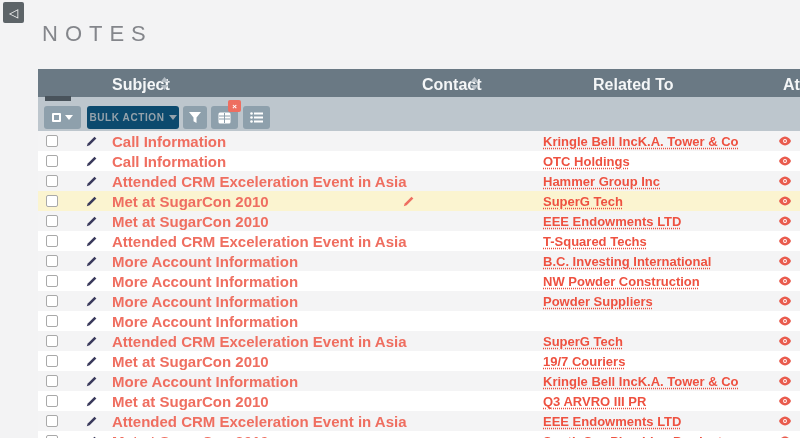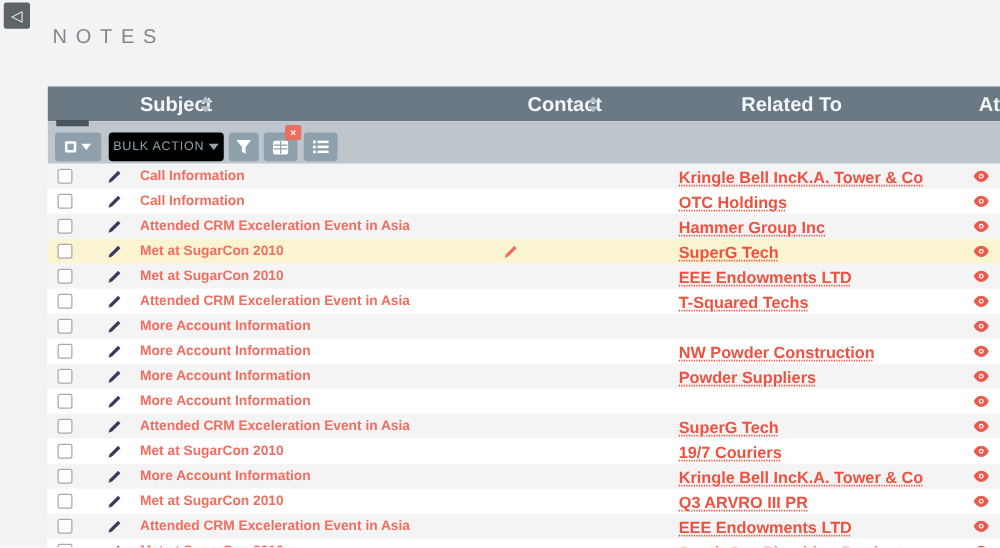--- a/index.html
+++ b/index.html
@@ -11,21 +11,21 @@
   }
   
   .back-btn {
     position:absolute; left:3px; top:2px; width:21px; height:21px;
     background:#5d6468; border-radius:2px; color:#fff;
     display:flex; align-items:center; justify-content:center;
     font-size:12px; cursor:pointer;
   }
   .page-title {
     position:absolute; left:42px; top:21px;
-    font-size:16px; letter-spacing:7px; color:#84868b; font-weight:400;text-align:center;
+    font-size:22px; letter-spacing:7px; color:#84868b; font-weight:400;text-align:center;
   }
   
   .list-card {
     position:absolute; left:38px; top:69px; width:762px; height:369px;
     overflow:hidden; background:#fff;
   }
   .thead {
     position:relative; height:28px; background:#6a7984;
     color:#f4f6f7; font-size:16px; font-weight:bold;
   }
@@ -49,22 +49,22 @@
   .tbtn {
     position:absolute; top:9px; height:23px; border-radius:3px;
     background:#8ea0ac; display:flex; align-items:center; justify-content:center;
     cursor:pointer;
   }
   .btn-check { left:6px; width:37px; gap:4px; }
   .cb-glyph { width:9px; height:9px; border:2px solid #fff; border-radius:1px; }
   .caret { width:0; height:0; border-left:4px solid transparent;
            border-right:4px solid transparent; border-top:5px solid #fff; }
   .btn-bulk {
-    left:49px; width:92px; background:#000000; color:#95a2ab;
-    font-size:10px; font-weight:normal; letter-spacing:.6px; gap:4px;
+    left:49px; width:92px; background:#0c4a6e; color:#95a2ab;
+    font-size:10px; font-weight:bold; letter-spacing:.6px; gap:4px;
   }
   .btn-bulk .caret { border-top-color:#95a2ab; }
   .btn-filter { left:145px; width:24px; }
   .btn-table  { left:173px; width:27px; }
   .btn-list   { left:205px; width:27px; }
   .badge {
     position:absolute; left:190px; top:3px; width:13px; height:12px;
     background:#ee6e60; border-radius:2px; color:#fff; font-size:8px;
     font-weight:bold; display:flex; align-items:center; justify-content:center;
     cursor:pointer; z-index:2;
@@ -74,21 +74,21 @@
   .row { position:relative; height:20px; background:#fff; }
   .row.stripe { background:#f4f4f5; }
   .row.hl { background:#fbf4d0; }
   .row .cell { position:absolute; top:0; height:20px; display:flex; align-items:center; }
   .cb {
     position:absolute; left:8px; top:4px; width:12px; height:12px;
     background:#fff; border:1px solid #a9a9a9; border-radius:2px; cursor:pointer;
   }
   .pencil { left:48px; cursor:pointer; }
   .subj {
-    left:74px; color:#ef6e60; font-size:11px; font-weight:bold; white-space:nowrap;
+    left:74px; color:#ef6e60; font-size:15px; font-weight:bold; white-space:nowrap;
     cursor:pointer;
   }
   .cpencil { left:365px; cursor:pointer; }
   .rel {
     left:505px; color:#ee5140; font-size:13px; font-weight:bold; white-space:nowrap;
     text-decoration:underline dotted; text-underline-offset:2px; cursor:pointer;
   }
   .eye { left:741px; cursor:pointer; }
   svg { display:block; }
 </style>
@@ -275,20 +275,21 @@
         </span>
       </div>
       <div class="row stripe">
         <span class="cb"></span>
         <span class="cell pencil">
           <svg width="11" height="11" viewBox="0 0 14 14">
             <path d="M10.8 0.8l2.4 2.4L4.6 11.8 1 13l1.2-3.6z" fill="#3a3a5c"></path>
           </svg>
         </span>
         <span class="cell subj">More Account Information</span>
+        <a class="cell rel">B.C. Investing International</a>
         <span class="cell eye">
           <svg width="12" height="10" viewBox="0 0 16 12">
             <path d="M8 0C4.2 0 1.2 3 0 6c1.2 3 4.2 6 8 6s6.8-3 8-6c-1.2-3-4.2-6-8-6z" fill="#e95b4d"></path>
             <circle cx="8" cy="6" r="2.6" fill="#fff"></circle>
             <circle cx="8" cy="6" r="1.3" fill="#e95b4d"></circle>
           </svg>
         </span>
       </div>
       <div class="row ">
         <span class="cb"></span>

